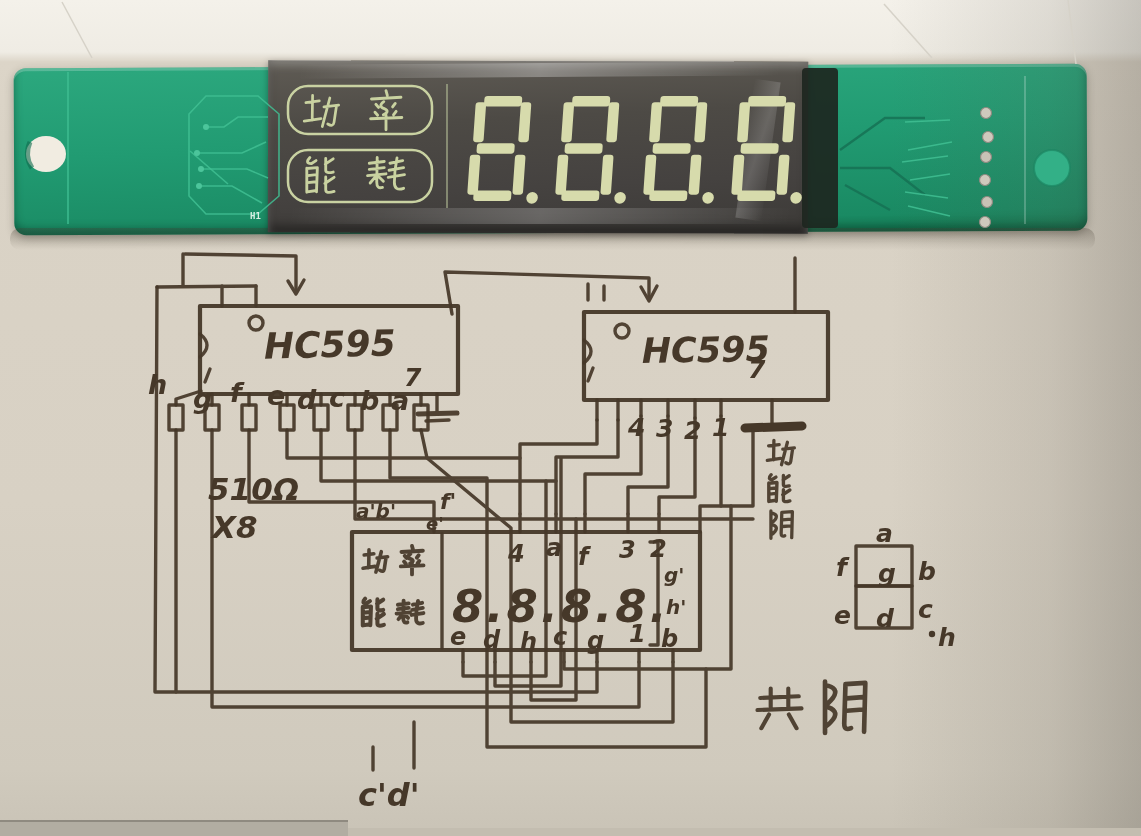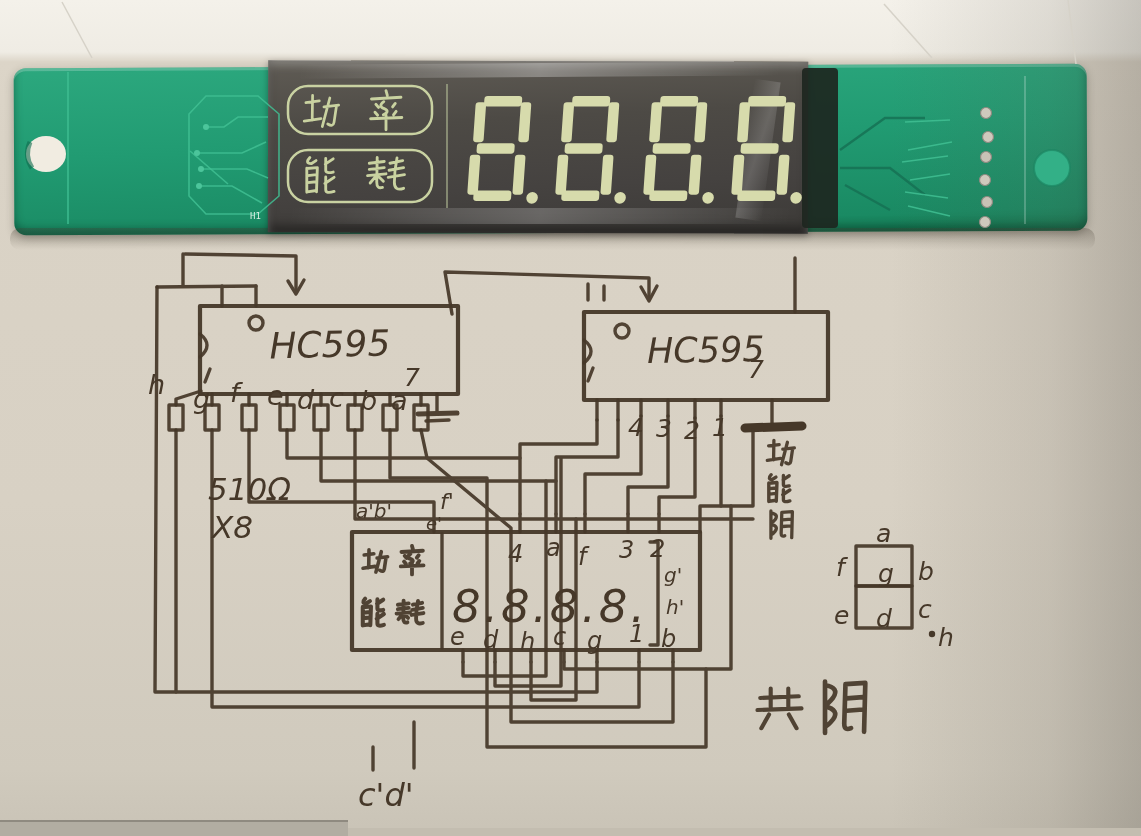--- a/index.html
+++ b/index.html
@@ -1,18 +1,18 @@
 <!DOCTYPE html>
 <html><head>
 <meta charset="utf-8">
 <style>
   html,body{margin:0;padding:0;background:#888;}
   #stage{position:relative;width:1141px;height:836px;overflow:hidden;
     background:linear-gradient(180deg,#f4f1ea 0px,#efece4 52px,#dcd5c8 62px,#dad3c6 140px,#d8d1c4 60%,#d0cabd 92%,#c9c3b6 100%);
-    font-family:"DejaVu Sans",sans-serif;}
+    font-family:"DejaVu Sans",sans-serif;font-weight:bold;}
   .abs{position:absolute;}
   
   #shadow-right{left:0;top:0;width:1141px;height:836px;
     background:linear-gradient(90deg,rgba(0,0,0,0) 78%,rgba(95,90,80,.14) 92%,rgba(70,66,58,.26) 100%);pointer-events:none;}
   #pcb-under-shadow{left:10px;top:228px;width:1085px;height:22px;
     background:linear-gradient(180deg,rgba(70,62,50,.30),rgba(70,62,50,0));border-radius:10px;}
   #paper-bottom-edge{left:0;top:820px;width:348px;height:16px;background:#b2ada2;border-top:2px solid #8f8a80;}
   #paper-bottom-edge2{left:348px;top:828px;width:793px;height:8px;background:#c3bdb0;}
   
   #pcb{left:14px;top:66px;width:1073px;height:167px;border-radius:12px;transform:rotate(-.25deg);

